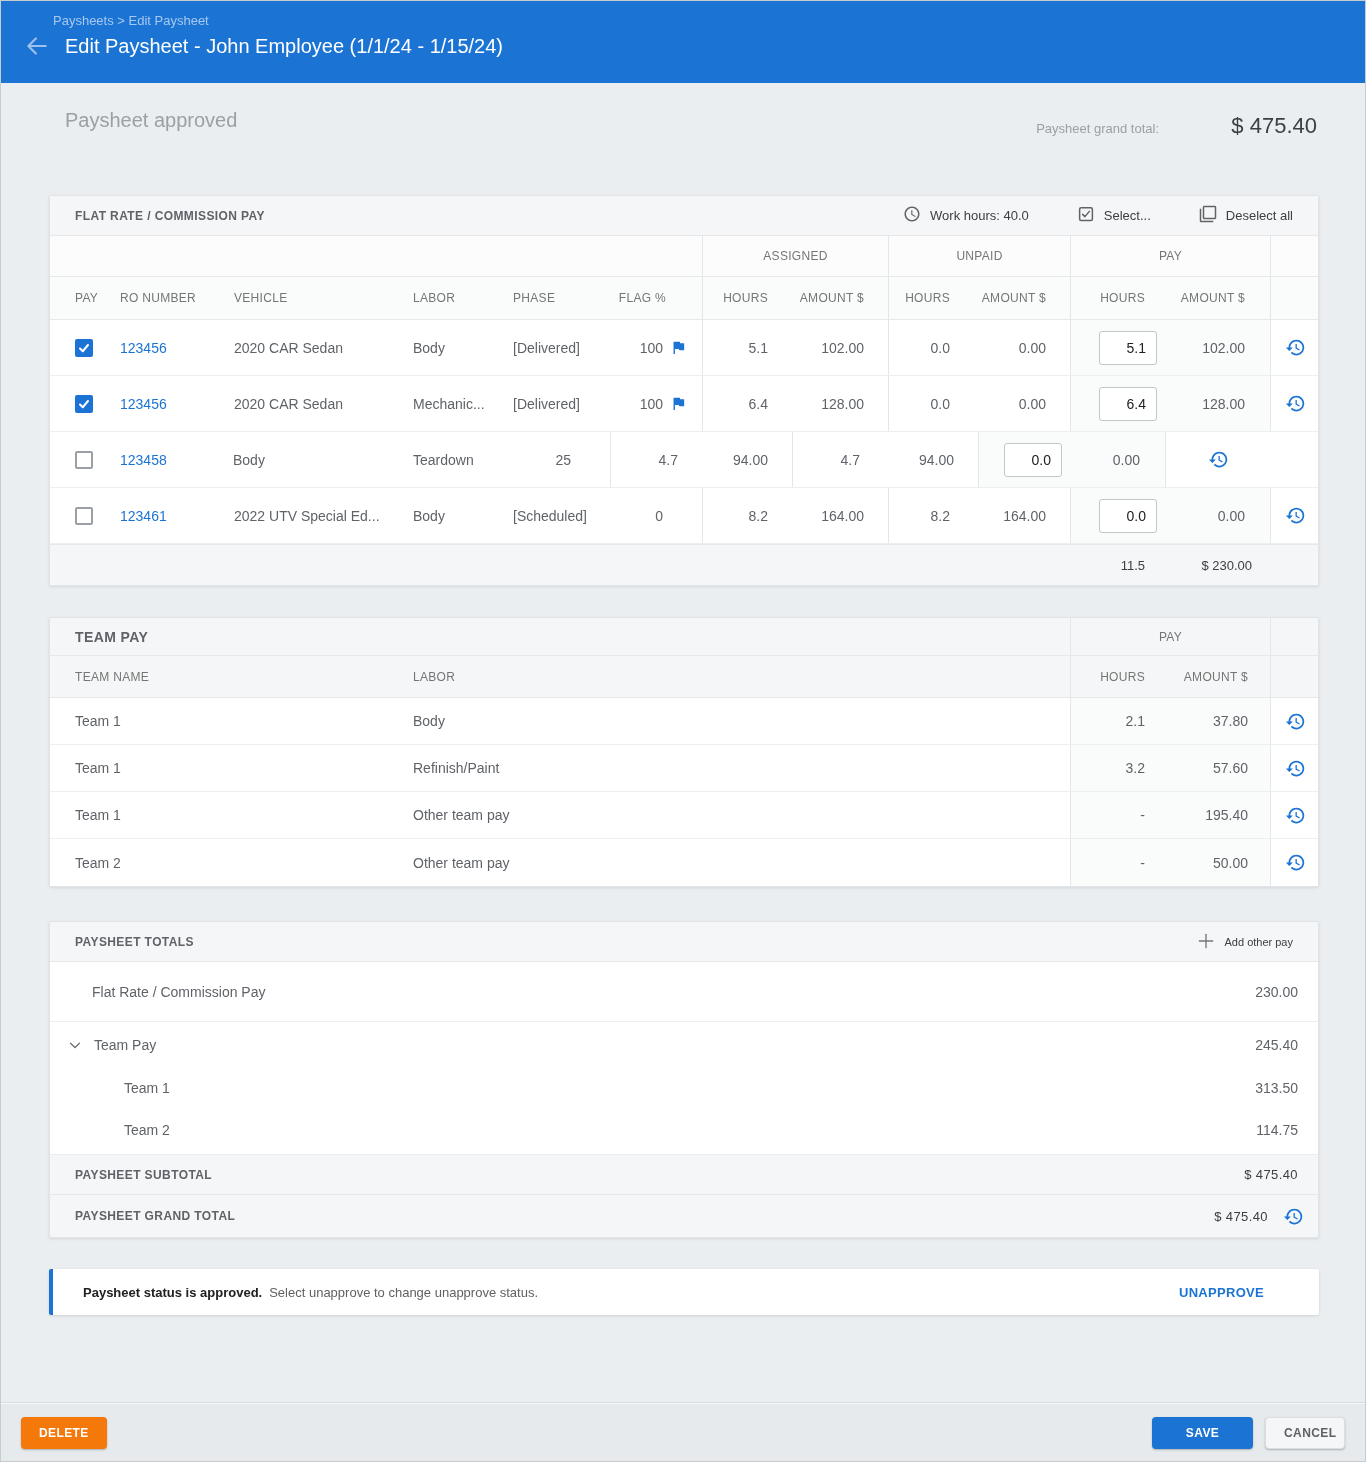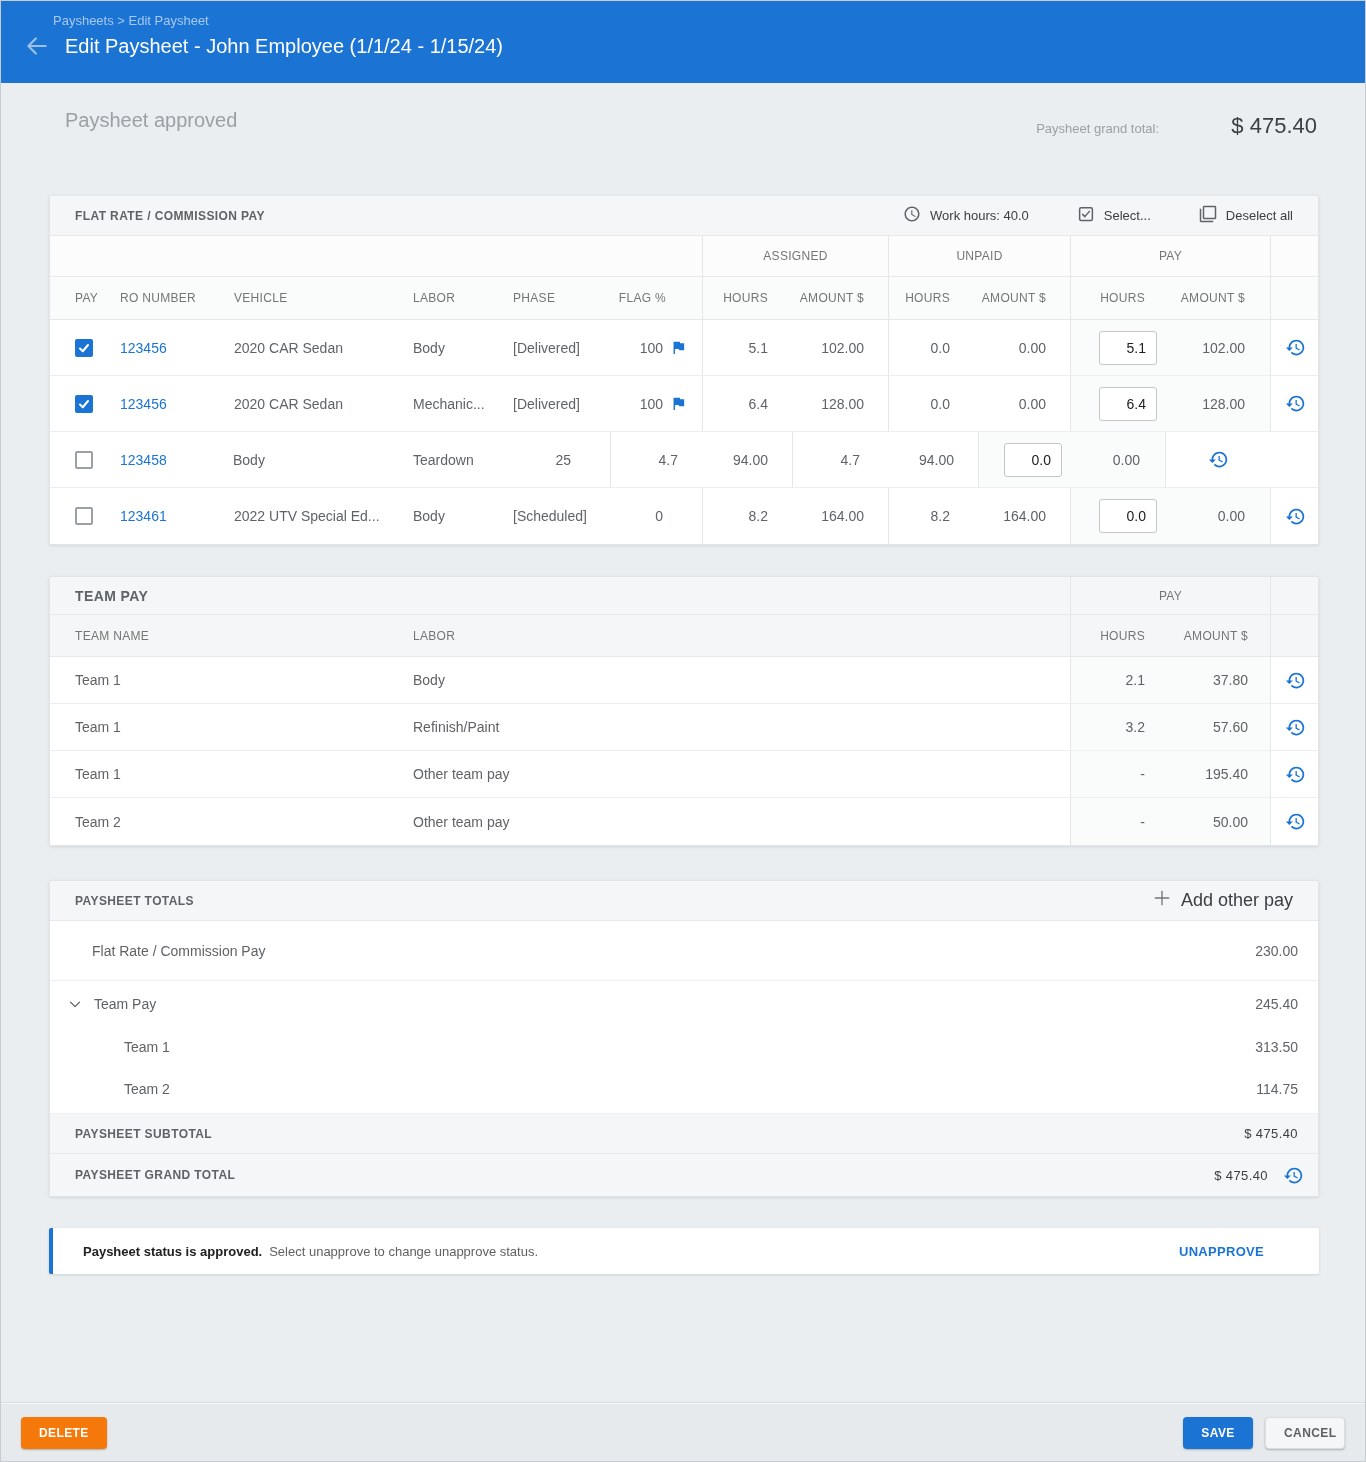--- a/index.html
+++ b/index.html
@@ -80,21 +80,21 @@
   .c-pinput { justify-content:flex-end; padding-right:8px; }
 
   .hist-btn { display:inline-flex; cursor:pointer; }
 
   
   .tot-row { display:flex; align-items:center; font-size:14px; color:#5f6368; }
   .tot-val { margin-left:auto; padding-right:20px; }
   .tot-head { height:40px; background:#f5f6f7; border-bottom:1px solid #e6e8ea;
               display:flex; align-items:center; }
   .addpay { margin-left:auto; padding-right:25px; display:flex; align-items:center; gap:9px;
-            font-size:18px; color:#3c4043; cursor:pointer; }
+            font-size:11px; color:#3c4043; cursor:pointer; }
   .tot-flat { height:60px; border-bottom:1px solid #eceef0; padding-left:42px; }
   .tot-team { height:46px; padding-left:16px; gap:10px; }
   .tot-sub-item { height:40px; padding-left:74px; }
   .tot-block { border-bottom:1px solid #eceef0; padding-bottom:2px; }
   .tot-subtotal { height:40px; background:#f5f6f7; border-bottom:1px solid #e6e8ea;
                   padding-left:25px; font-size:12px; font-weight:bold; color:#5f6368;
                   letter-spacing:.4px; }
   .tot-grand { height:42px; background:#f5f6f7; padding-left:25px; font-size:12px;
                font-weight:bold; color:#5f6368; letter-spacing:.4px; }
   .tot-money { font-size:13px; color:#3c4043; font-weight:normal; }
@@ -110,21 +110,21 @@
                color:#1b74d4; letter-spacing:.3px; cursor:pointer; }
 
   
   .actionbar { position:absolute; left:0; right:0; bottom:0; height:58px;
                background:#e7eaec; border-top:1px solid #f7f8f9;
                box-shadow:0 -1px 0 #d9dcdf; display:flex; align-items:center; }
   .btn { height:32px; border:none; border-radius:4px; font-family:inherit; font-size:12px;
          font-weight:bold; letter-spacing:.4px; cursor:pointer;
          box-shadow:0 1px 2px rgba(0,0,0,.25); padding:0 18px; }
   .btn-delete { margin-left:20px; background:#f5780a; color:#fff; }
-  .btn-save { margin-left:auto; background:#1b74d4; color:#fff; width:70px; }
+  .btn-save { margin-left:auto; background:#1b74d4; color:#fff; width:101px; }
   .btn-cancel { margin-left:12px; margin-right:20px; background:#f5f6f7; color:#616161;
                 border:1px solid #dcdfe1; width:80px; }
 
   .mt31 { margin-top:31px; } .mt34 { margin-top:34px; }
 </style>
 </head>
 <body>
 
 <div class="page">
 
@@ -352,20 +352,26 @@
       <div class="cell num shade c-pamt-h">0.00</div>
       <div class="cell vline c-hist">
           <span class="hist-btn">
             <svg width="21" height="21" viewBox="0 0 24 24" fill="#1b74d4">
               <path d="M13 3c-4.97 0-9 4.03-9 9H1l3.89 3.89.07.14L9 12H6c0-3.87 3.13-7 7-7s7 3.13 7 7-3.13 7-7 7c-1.93 0-3.68-.79-4.94-2.06l-1.42 1.42C8.27 19.99 10.51 21 13 21c4.97 0 9-4.03 9-9s-4.03-9-9-9zm-1 5v5l4.28 2.54.72-1.21-3.5-2.08V8z"></path>
             </svg>
           </span>
         </div>
     </div>
 
+    <div class="t1-grid t-foot">
+      <div style="grid-column:1/11;"></div>
+      <div class="cell num c-phours-h" style="font-size:13px;color:#3c4043;">11.5</div>
+      <div class="cell num" style="padding-right:18px;font-size:13px;color:#3c4043;">$ 230.00</div>
+      <div></div>
+    </div>
   </div>
 
   <div class="card mt31">
     <div class="t2-grid" style="height:38px; background:#f5f6f7; border-bottom:1px solid #e6e8ea;">
       <div class="cell sec-title" style="grid-column:1/3; padding-left:25px;">TEAM PAY</div>
       <div class="grp-cell vline" style="grid-column:3/5;">PAY</div>
       <div class="vline"></div>
     </div>
     <div class="t2-grid" style="height:42px; background:#f5f6f7; border-bottom:1px solid #e6e8ea;">
       <div class="cell hdr pad-l">TEAM NAME</div>

